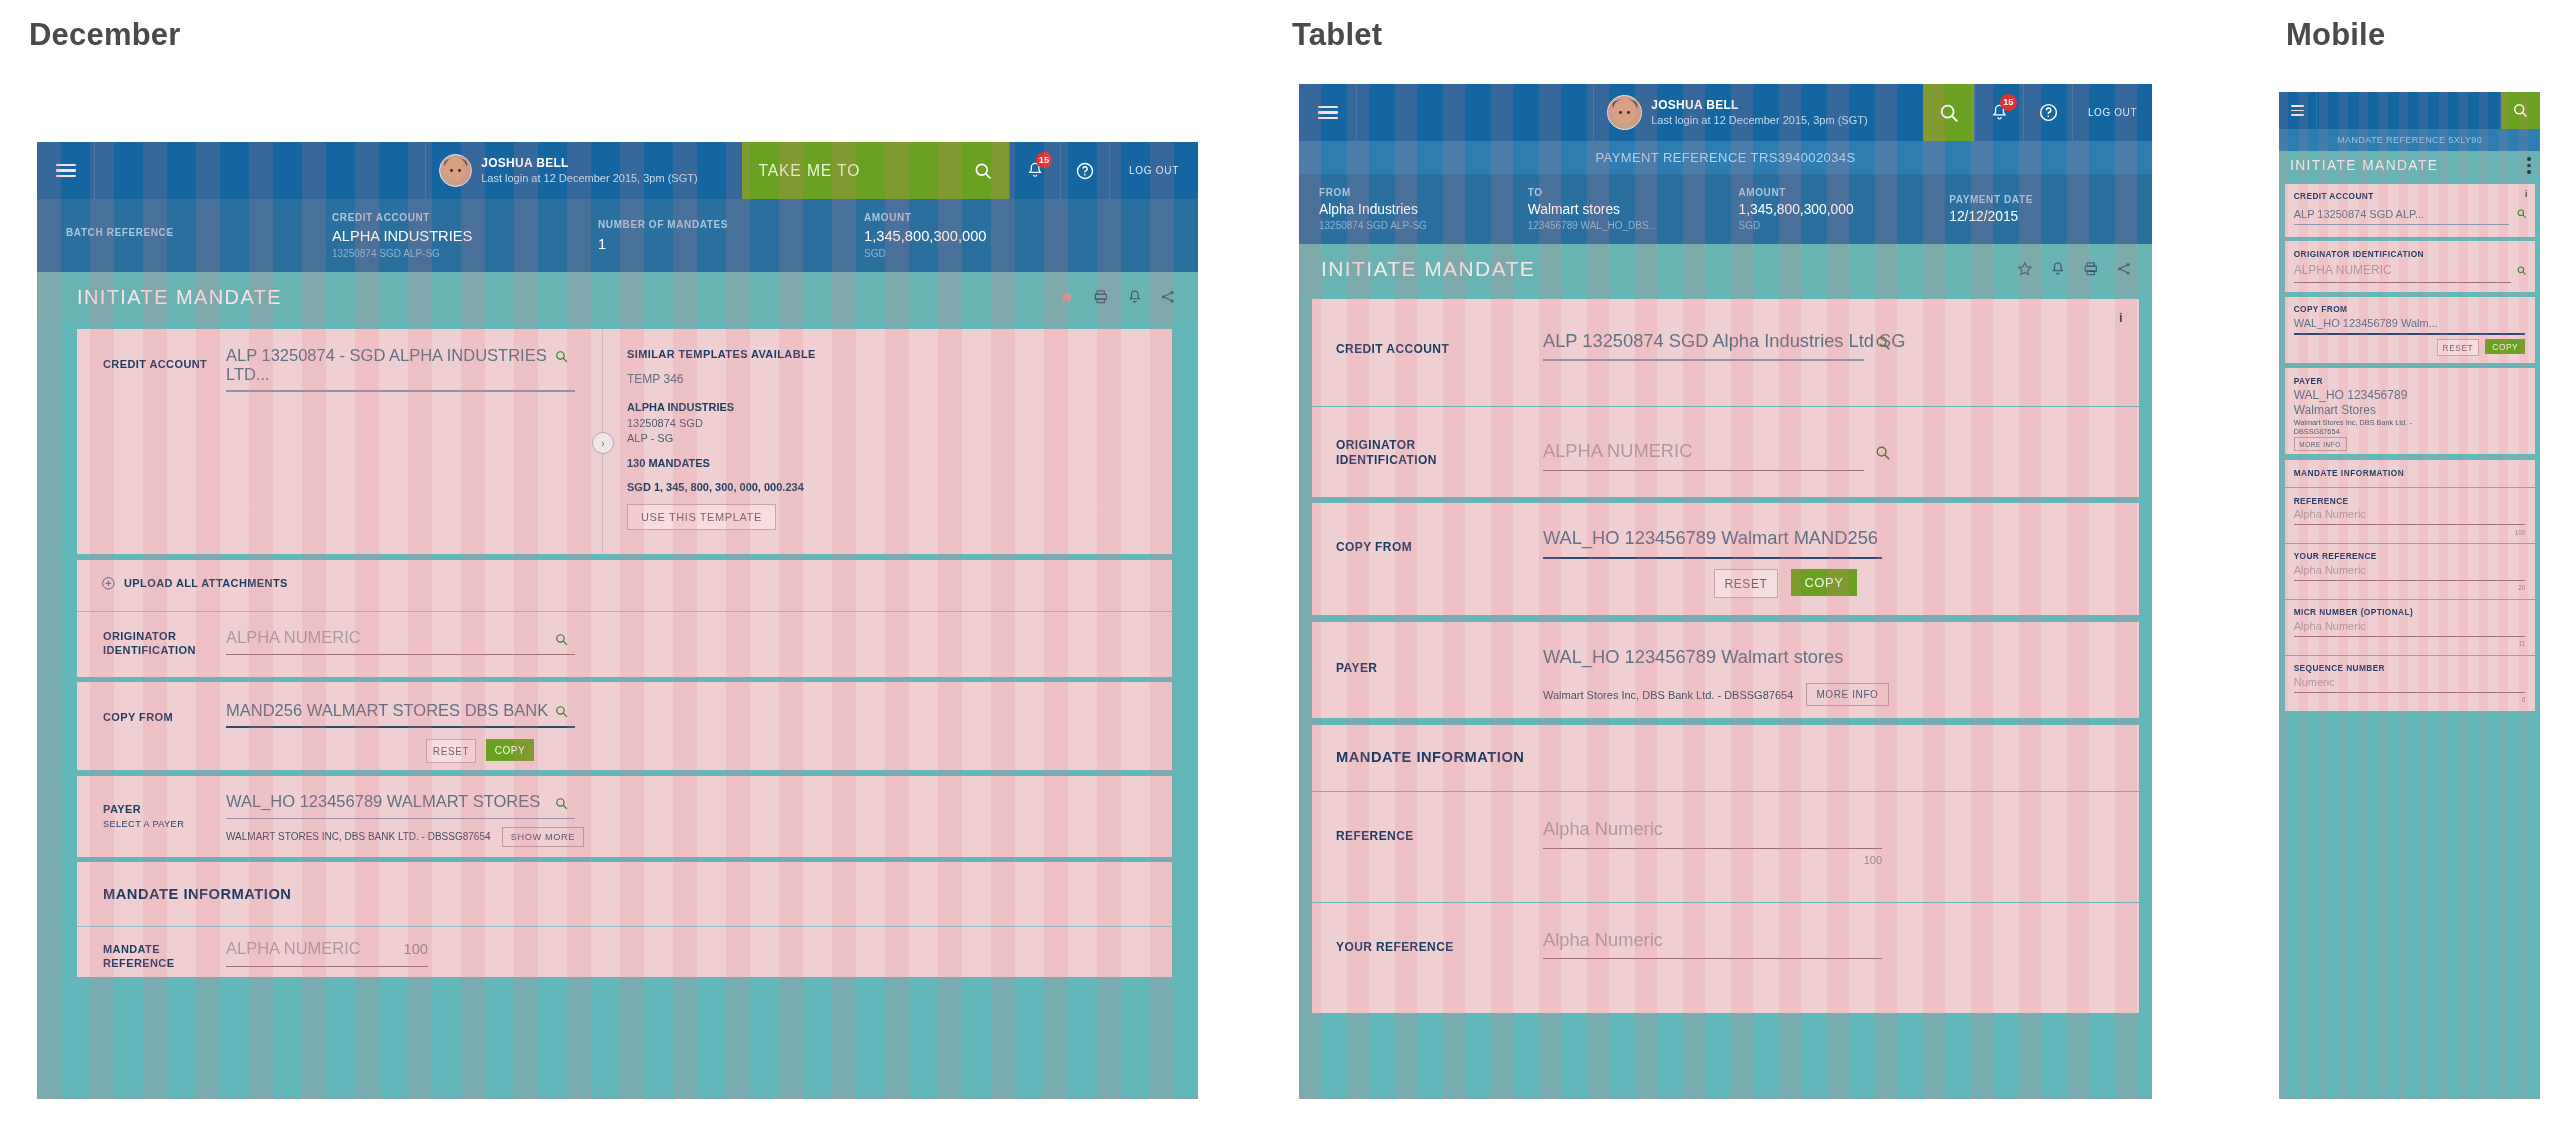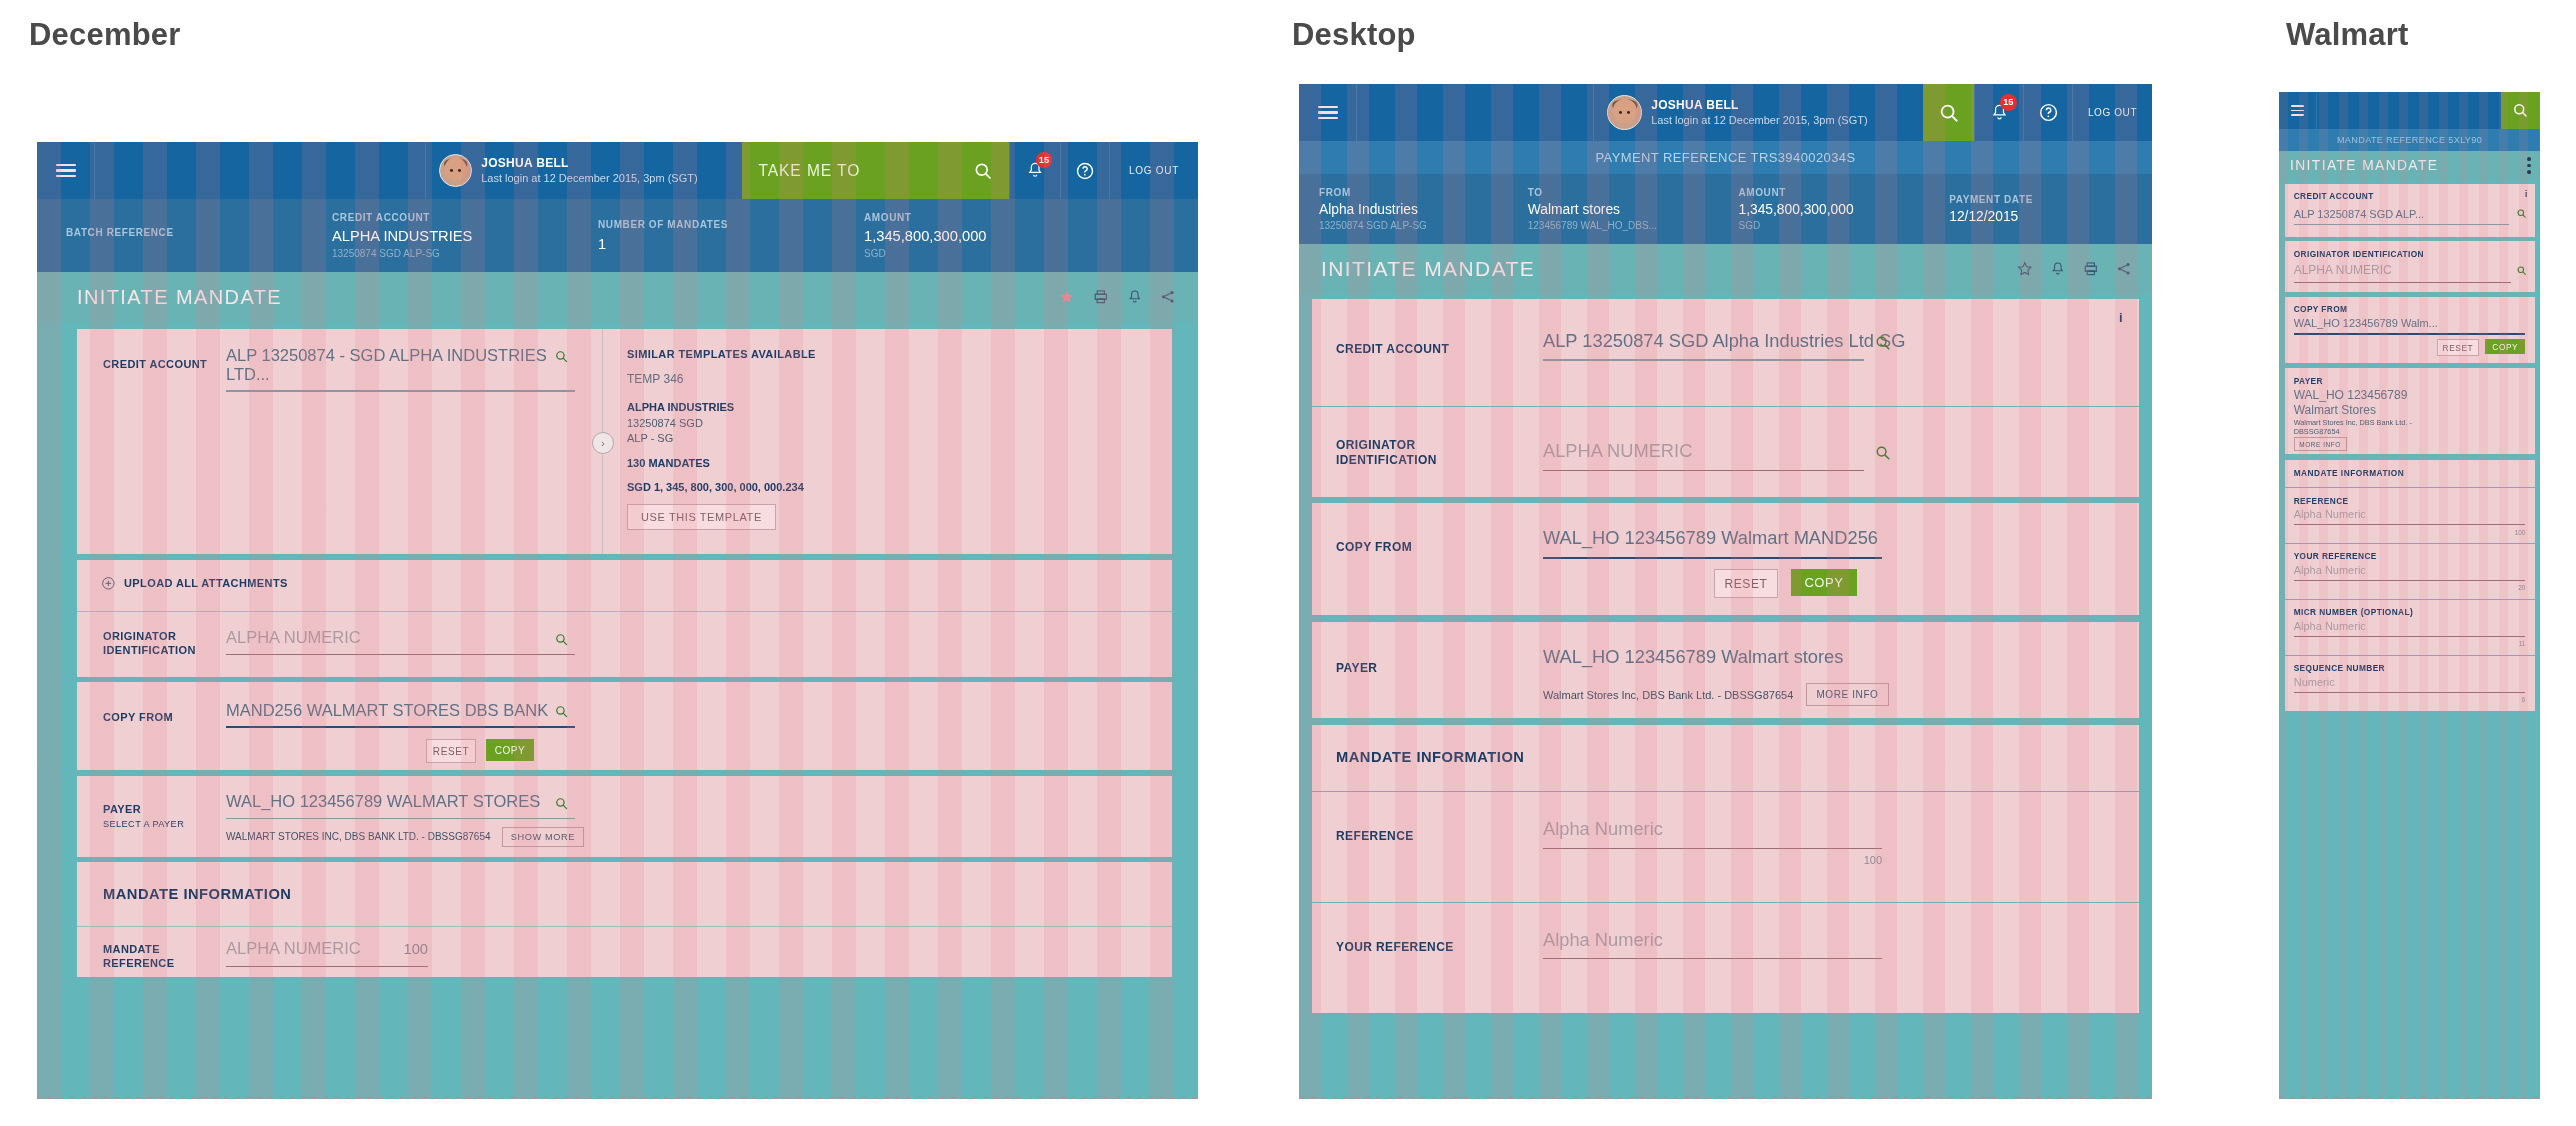--- a/index.html
+++ b/index.html
@@ -87,22 +87,22 @@
   .chev{position:absolute;border:0.9px solid #b9a7ac;border-radius:50%;display:flex;align-items:center;justify-content:center;color:#7b6a70;background:#efe6e7;}
 
   .infoI{position:absolute;color:#1d3c63;font-weight:bold;}
   .kebab{display:flex;flex-direction:column;gap:2.8px;}
   .kebab i{width:3.7px;height:3.7px;border-radius:50%;background:#2a3c52;display:block;}
 </style>
 </head>
 <body>
 
 <div class="col-title" id="t-desktop">December</div>
-<div class="col-title" id="t-tablet">Desktop</div>
-<div class="col-title" id="t-mobile">Walmart</div>
+<div class="col-title" id="t-tablet">Tablet</div>
+<div class="col-title" id="t-mobile">Mobile</div>
 
 <div class="device" id="dev-desktop" style="left:37px;top:142px;width:1161px;height:957px;">
 
   <div class="topbar" style="height:57px;">
     <div class="hamburger" style="width:57px;border-right:0.9px solid #2a79b2;">
       <span class="ham-glyph">
         <i style="width:20px;height:2.8px;"></i>
           <i style="width:20px;height:2.8px;"></i>
           <i style="width:20px;height:2.8px;"></i>
       </span>

